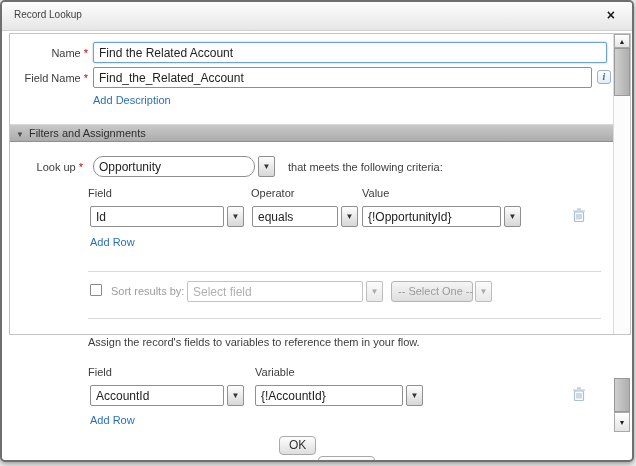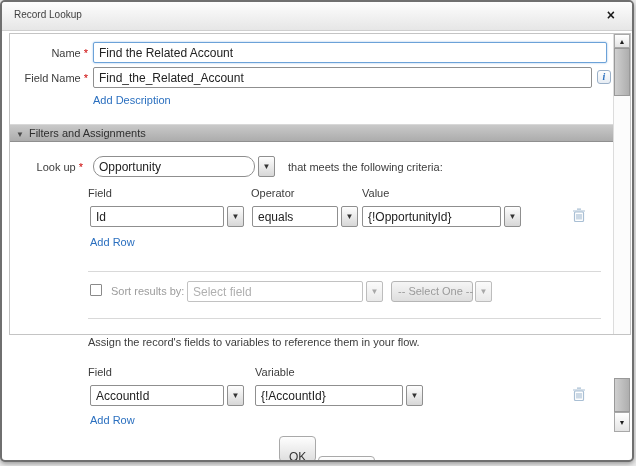--- a/index.html
+++ b/index.html
@@ -75,21 +75,21 @@
     position:absolute; height:21px; border:1px solid #b5b5b5; border-radius:3px;
     background:linear-gradient(#f5f5f5,#dedede); font-size:11px; color:#9a9a9a;
     text-align:center; line-height:19px; padding:0 6px; white-space:nowrap;
   }
 
   .trash{ position:absolute; width:14px; height:15px; cursor:pointer; }
 
   .btn{
     position:absolute; height:19px; border:1px solid #a9a9a9; border-radius:4px;
     background:linear-gradient(#fefefe,#dedede); font-family:"Liberation Sans", sans-serif;
-    font-size:12px; color:#333; padding:12px 9px; line-height:17px; cursor:pointer;
+    font-size:12px; color:#333; padding:0 9px; line-height:17px; cursor:pointer;
   }
 </style>
 </head>
 <body>
 
 <div class="dialog">
 
   <div class="titlebar">
     <span class="title">Record Lookup</span>
     <span class="close-btn">×</span>

